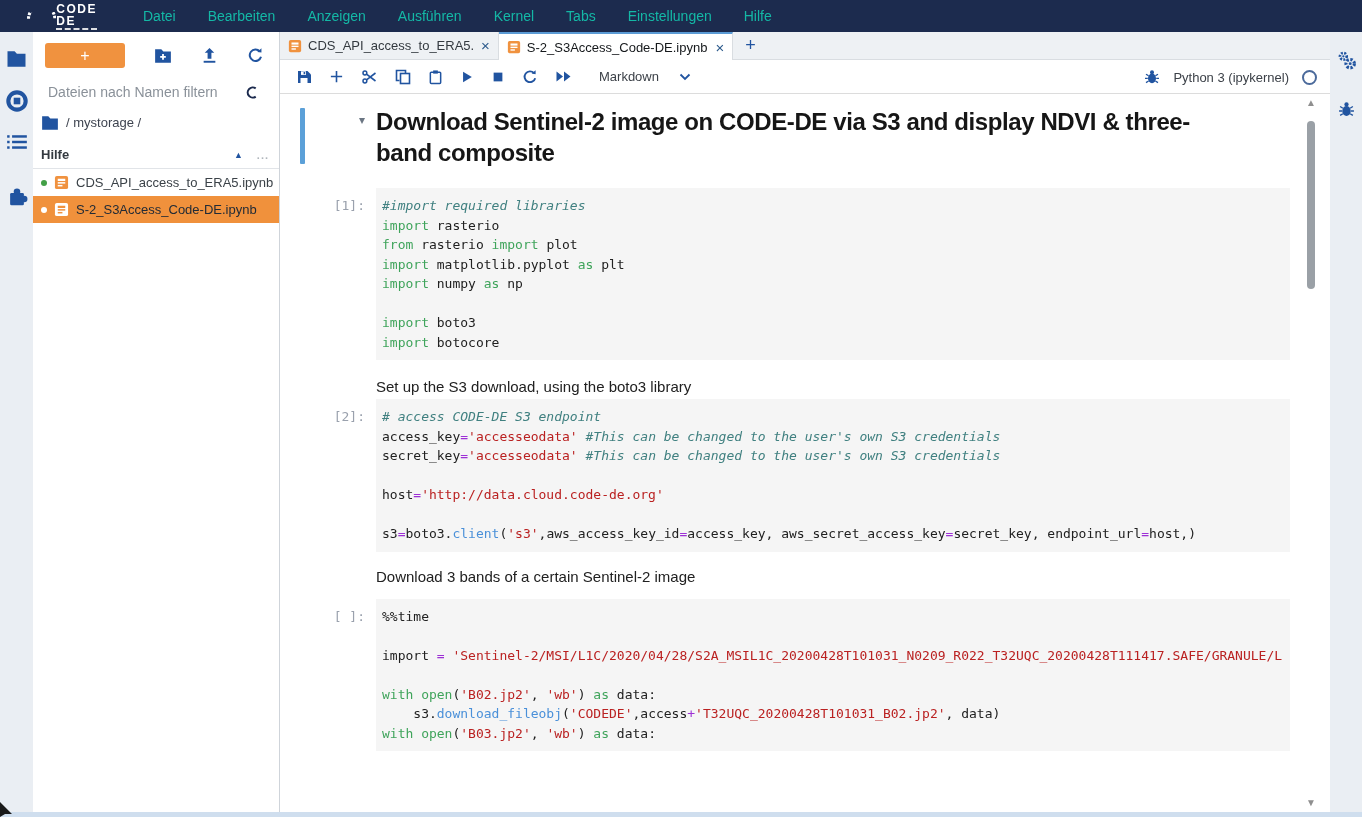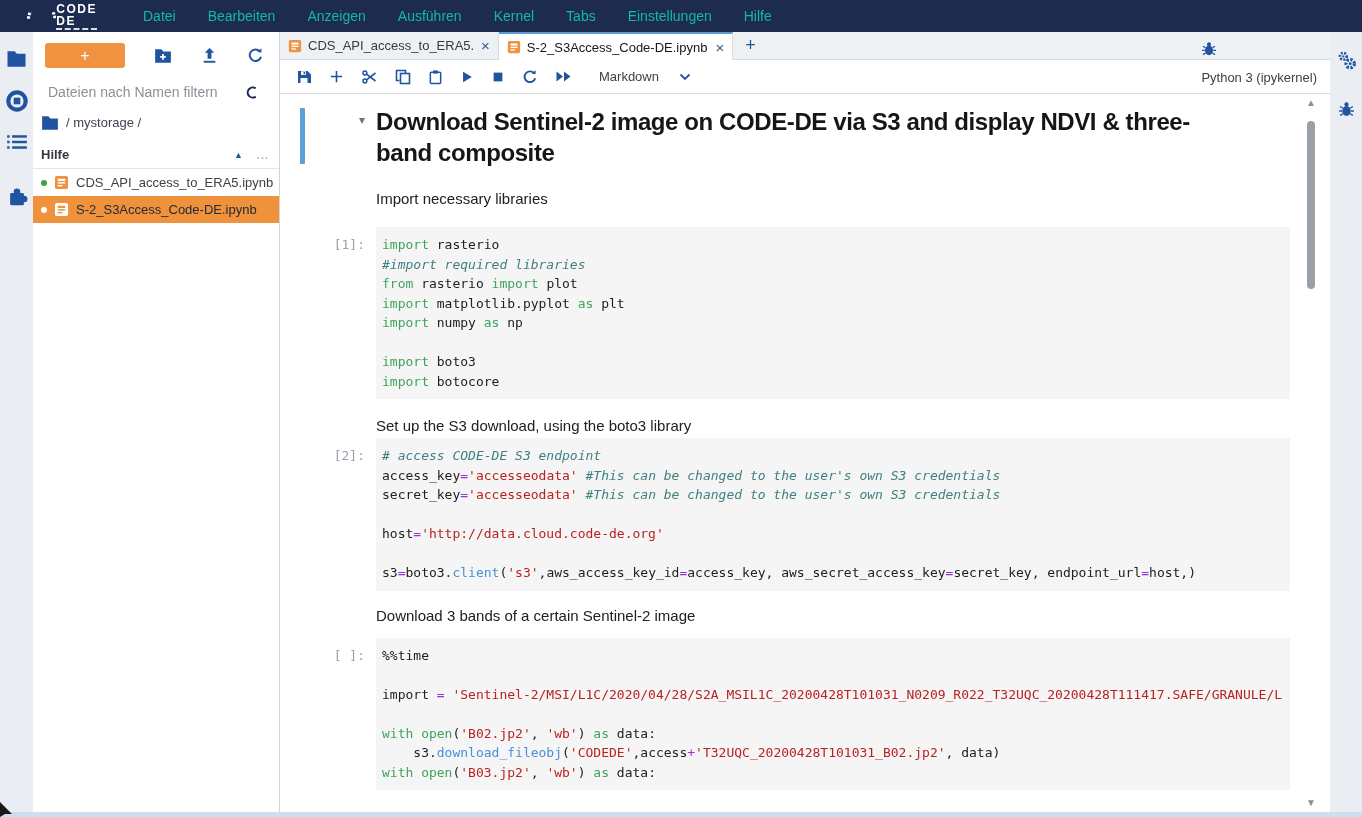--- a/index.html
+++ b/index.html
@@ -46,21 +46,21 @@
          border-right:1px solid #d9dde1; background:#eef1f4; }
   .tab .tlabel { white-space:nowrap; overflow:hidden; }
   .tab .tclose { color:#2c5a8c; font-size:15px; line-height:15px; margin-left:2px; }
   .tab.t0 .tlabel { max-width:165px; }
   .tab.active { background:#fff; border-top:2px solid #5b9bd5; color:#15181b; margin-bottom:-1px; }
   .tab-add { color:#2154a0; font-size:18px; line-height:26px; padding:0 12px; }
 
   .nbtoolbar { height:34px; background:#fff; border-bottom:1px solid #dcdcdc; display:flex; align-items:center;
                padding-left:16px; gap:17px; flex:none; }
   .celltype { display:flex; align-items:center; gap:20px; font-size:13px; color:#3c4148; margin-left:10px; }
-  .tb-right { margin-left:auto; display:flex; align-items:flex-start; gap:13px; padding-right:13px;flex-direction:column; }
+  .tb-right { margin-left:auto; display:flex; align-items:flex-end; gap:13px; padding-right:13px; }
   .kernel-name { font-size:13px; color:#3c4148; }
   .kernel-status { width:15px; height:15px; border:2px solid #4b6a9b; border-radius:50%; }
 
   
   .nbscroll { flex:1; position:relative; overflow:hidden; background:#fff; }
   .nb { height:100%; padding:12px 40px 0 20px; }
   .cellrow { display:flex; margin-bottom:18px; position:relative; }
   .gutter { width:76px; flex:none; text-align:right; padding-right:11px;
             font:13px/19.5px "DejaVu Sans Mono",monospace; color:#9aa1ad; padding-top:8px; }
   .selbar { position:absolute; left:0; top:2px; bottom:4px; width:5px; background:#5ba0d8; border-radius:1px; }
@@ -317,30 +317,26 @@
         <div class="cellrow" style="margin-bottom:20px">
           <span class="selbar"></span>
           <div class="gutter" style="font-family:'Liberation Sans',sans-serif;padding-top:4px">
             <span class="collapser">▾</span>
           </div>
           <div>
             <h1 class="mdtitle">Download Sentinel-2 image on CODE-DE via S3 and display NDVI &amp; three-band composite</h1>
           </div>
         </div>
 
-        <div class="cellrow" style="margin-bottom:20px">
-          <div class="gutter"></div>
-          <div class="mdtext">Import necessary libraries</div>
-        </div>
 
         <div class="cellrow" style="margin-bottom:16px">
           <div class="gutter">[1]:</div>
           <div class="codebody">
+              <div class="cl"><span class="tok-c">#import required libraries</span></div>
               <div class="cl"><span class="tok-k">import</span><span> rasterio</span></div>
-              <div class="cl"><span class="tok-c">#import required libraries</span></div>
               <div class="cl"><span class="tok-k">from</span><span> rasterio </span><span class="tok-k">import</span><span> plot</span></div>
               <div class="cl"><span class="tok-k">import</span><span> matplotlib.pyplot </span><span class="tok-k">as</span><span> plt</span></div>
               <div class="cl"><span class="tok-k">import</span><span> numpy </span><span class="tok-k">as</span><span> np</span></div>
               <div class="cl">&nbsp;</div>
               <div class="cl"><span class="tok-k">import</span><span> boto3</span></div>
               <div class="cl"><span class="tok-k">import</span><span> botocore</span></div>
             </div>
         </div>
 
         <div class="cellrow" style="margin-bottom:4px">

